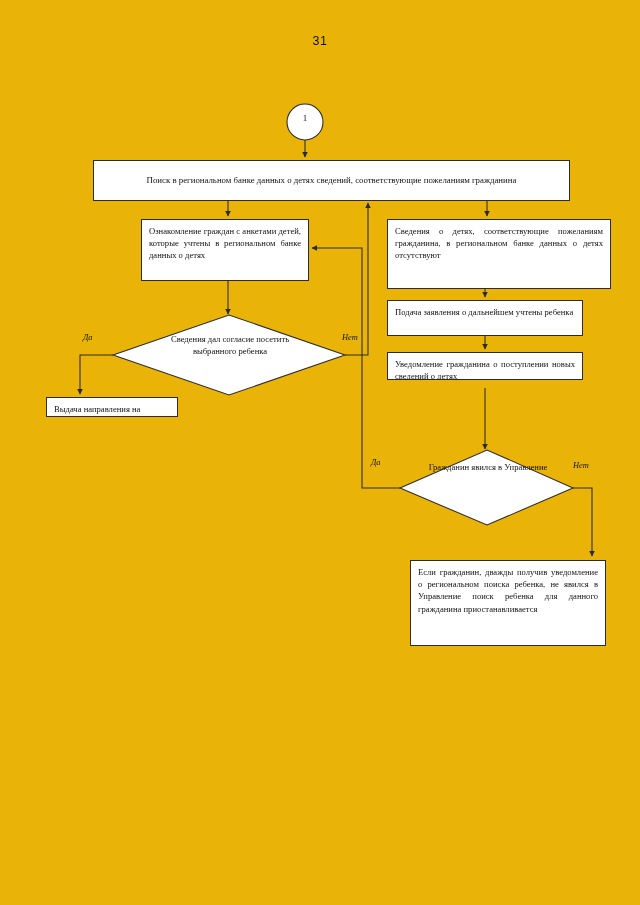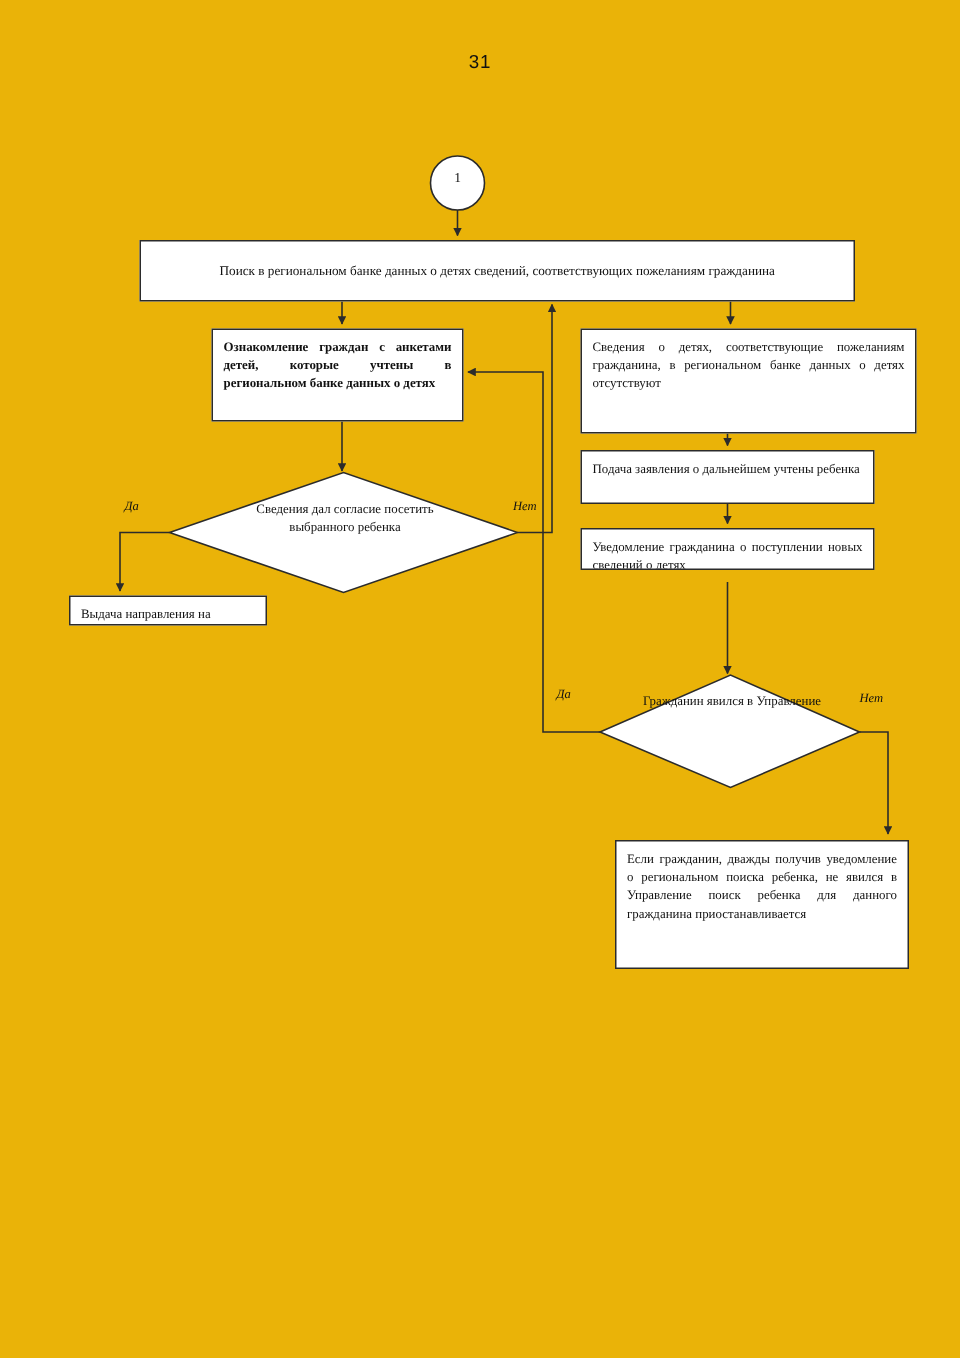--- a/index.html
+++ b/index.html
@@ -72,21 +72,20 @@
     line-height: 1.5;
     display: flex;
     align-items: center;
     justify-content: center;
   }
   #node-familiarize {
     left: 141px;
     top: 219px;
     width: 168px;
     height: 62px;
-    font-weight: bold;
   }
   #node-absent {
     left: 387px;
     top: 219px;
     width: 224px;
     height: 70px;
   }
   #node-application {
     left: 387px;
     top: 300px;
@@ -195,21 +194,21 @@
 
       <polygon points="400,488 487,450 573,488 487,525" fill="#ffffff" stroke="#2b2b2b" stroke-width="1.05"></polygon>
 
       <polyline points="400,488 362,488 362,248 312,248" marker-end="url(#arrow)"></polyline>
 
       <polyline points="573,488 592,488 592,556" marker-end="url(#arrow)"></polyline>
     </g>
   </svg>
 
   <div class="node centered" id="node-search">
-    <span class="inner">Поиск в региональном банке данных о детях сведений, соответствующих пожеланиям гражданина</span>
+    <span class="inner">Поиск в региональном банке данных о детях сведений, соответствующие пожеланиям гражданина</span>
   </div>
 
   <div class="node" id="node-familiarize">
     <span class="inner">Ознакомление граждан с анкетами детей, которые учтены в региональном банке данных о детях</span>
   </div>
 
   <div class="node" id="node-absent">
     <span class="inner">Сведения о детях, соответствующие пожеланиям гражданина, в региональном банке данных о детях отсутствуют</span>
   </div>
 

